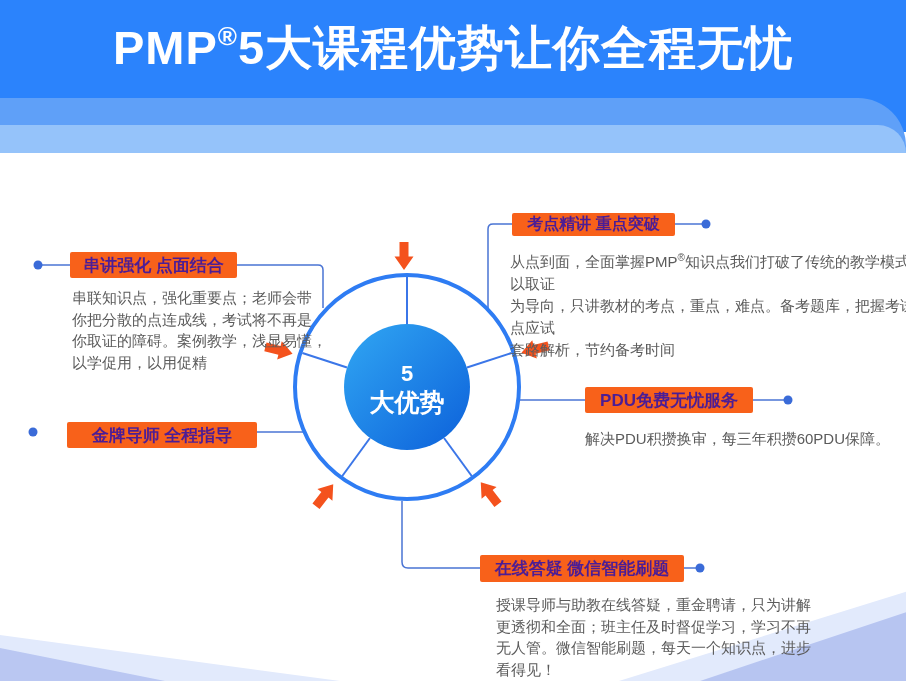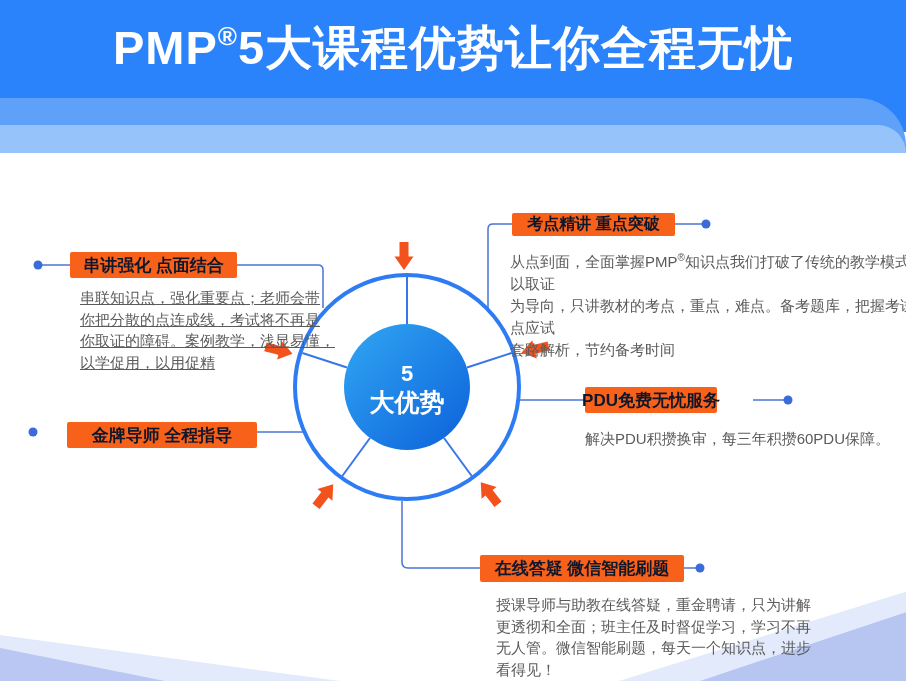--- a/index.html
+++ b/index.html
@@ -31,34 +31,34 @@
   .diagram-svg{position:absolute;left:0;top:0;}
   .center-label{
     position:absolute;left:344px;top:326px;width:126px;height:126px;border-radius:50%;
     display:flex;flex-direction:column;align-items:center;justify-content:center;
     color:#fff;font-weight:800;text-align:center;
   }
   .center-label .c-num{font-size:22px;line-height:26px;}
   .center-label .c-txt{font-size:25px;line-height:30px;}
   
   .feat-box{
-    position:absolute;background:#f8611a;color:#0f172a;font-weight:700;
+    position:absolute;background:#f8611a;color:#4c1d95;font-weight:700;
     display:flex;align-items:center;justify-content:center;border-radius:2px;
     white-space:nowrap;
   }
   .fb1{left:70px;top:252px;width:167px;height:26px;font-size:17px;}
   .fb2{left:67px;top:422px;width:190px;height:26px;font-size:17px;}
   .fb3{left:512px;top:213px;width:163px;height:23px;font-size:16px;}
-  .fb4{left:585px;top:387px;width:132px;height:26px;font-size:17px;}
+  .fb4{left:585px;top:387px;width:168px;height:26px;font-size:17px;}
   .fb5{left:480px;top:555px;width:204px;height:27px;font-size:17px;}
   .feat-desc{
     position:absolute;color:#5b5b5b;font-size:15px;line-height:21.5px;
     white-space:pre-line;
   }
-  .fd1{left:80px;top:287px;width:300px;text-decoration:underline;}
+  .fd1{left:72px;top:287px;width:300px;}
   .fd2{left:70px;top:457px;width:310px;}
   .fd3{left:510px;top:247px;width:420px;line-height:22px;}
   .fd3 sup{font-size:10px;}
   .fd4{left:585px;top:428px;width:330px;}
   .fd5{left:496px;top:594px;width:360px;}
 </style>
 </head>
 <body>
 
 <div class="stage">

